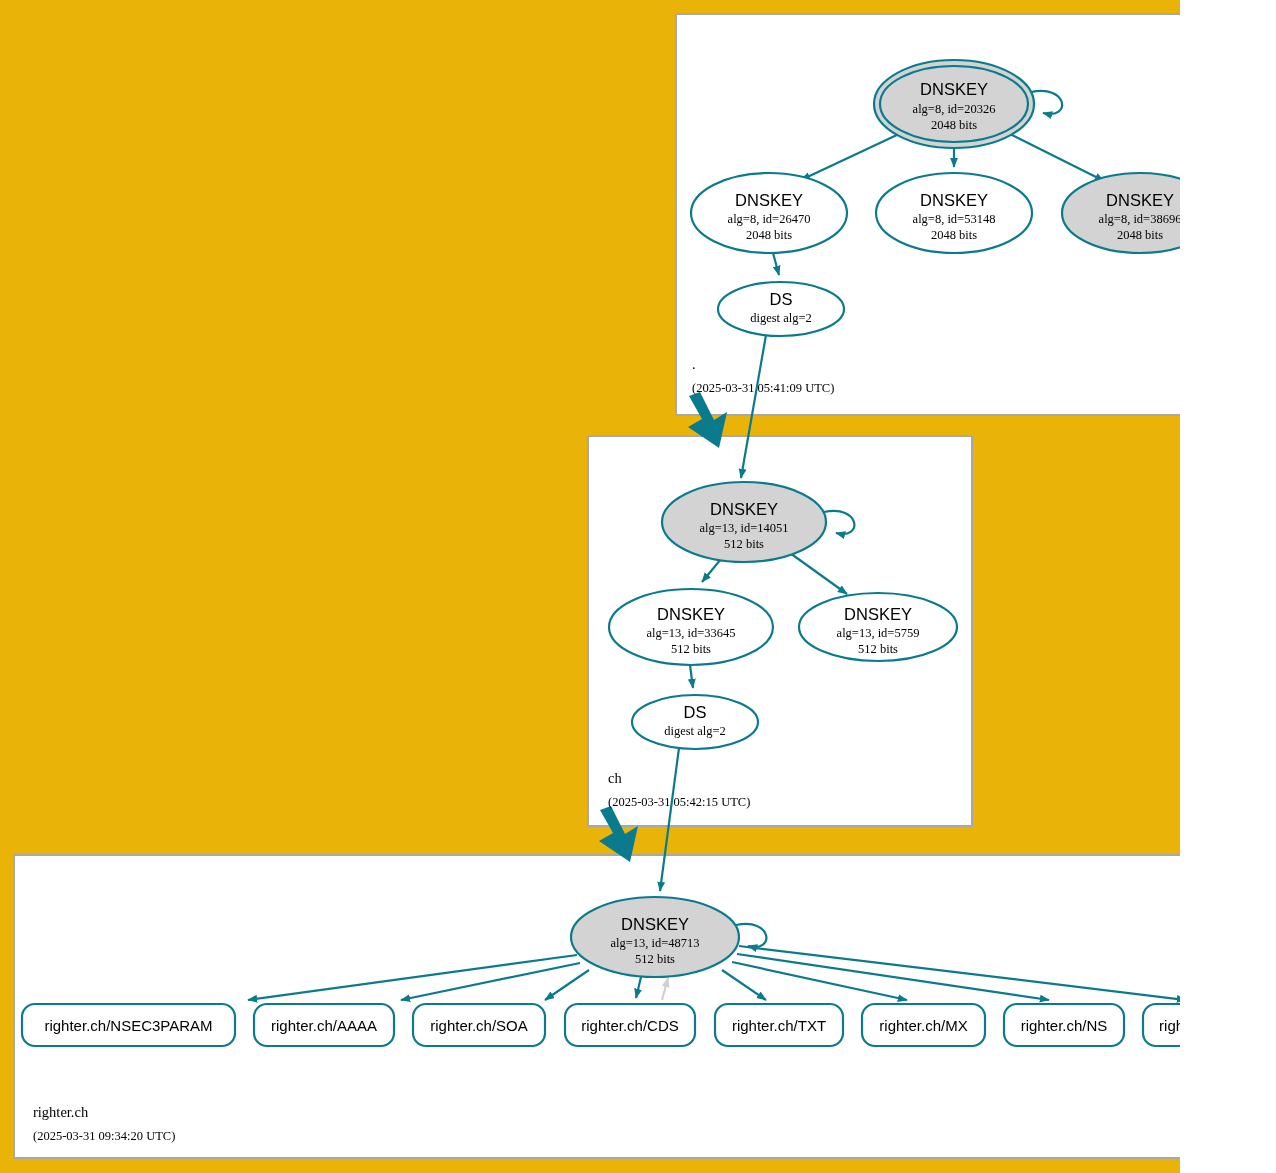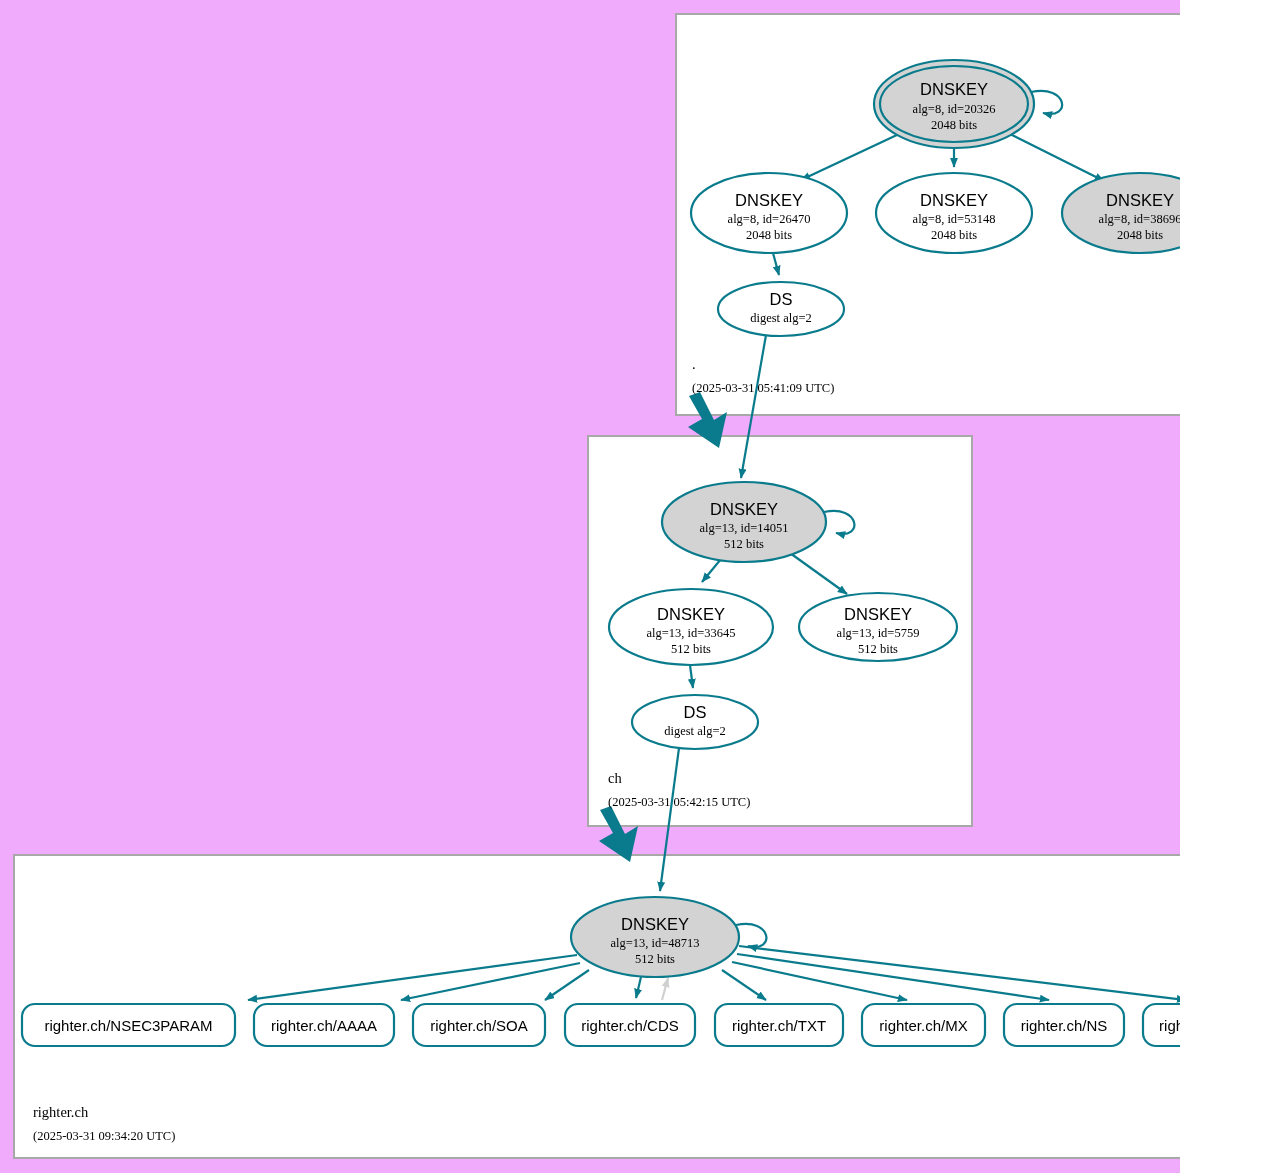--- a/index.html
+++ b/index.html
@@ -4,21 +4,21 @@
 <style>
   html, body {
     margin: 0;
     padding: 0;
     background: #ffffff;
   }
   #canvas {
     position: relative;
     width: 1180px;
     height: 1173px;
-    background: #f0abfc;
+    background: #eab308;
     font-family: "Liberation Sans", sans-serif;
     overflow: hidden;
   }
   #graph-svg {
     position: absolute;
     left: 0;
     top: 0;
     width: 1276px;
     height: 1173px;
   }

